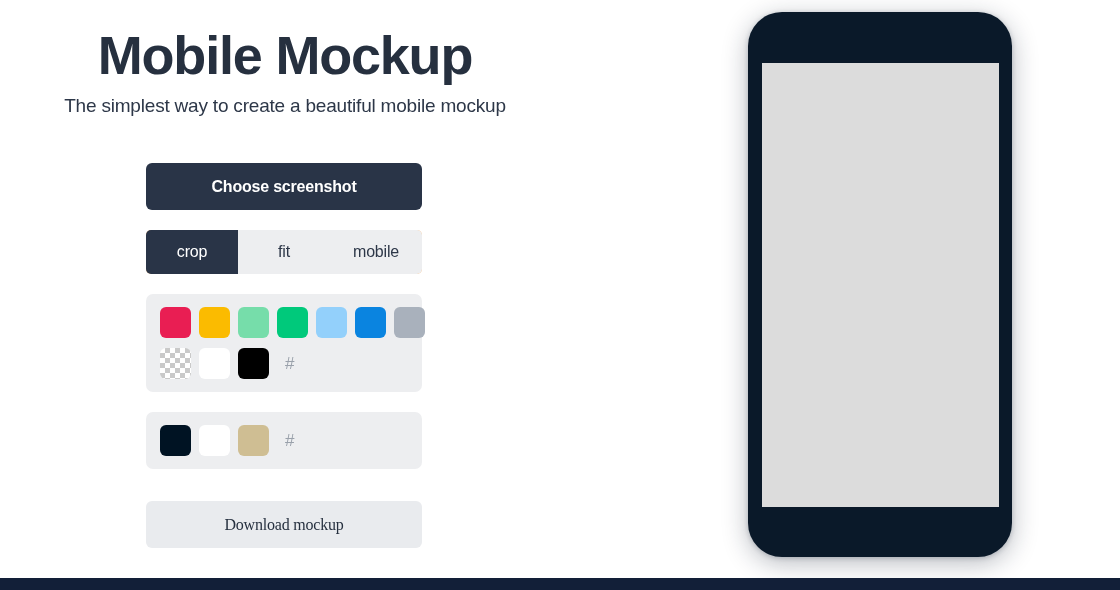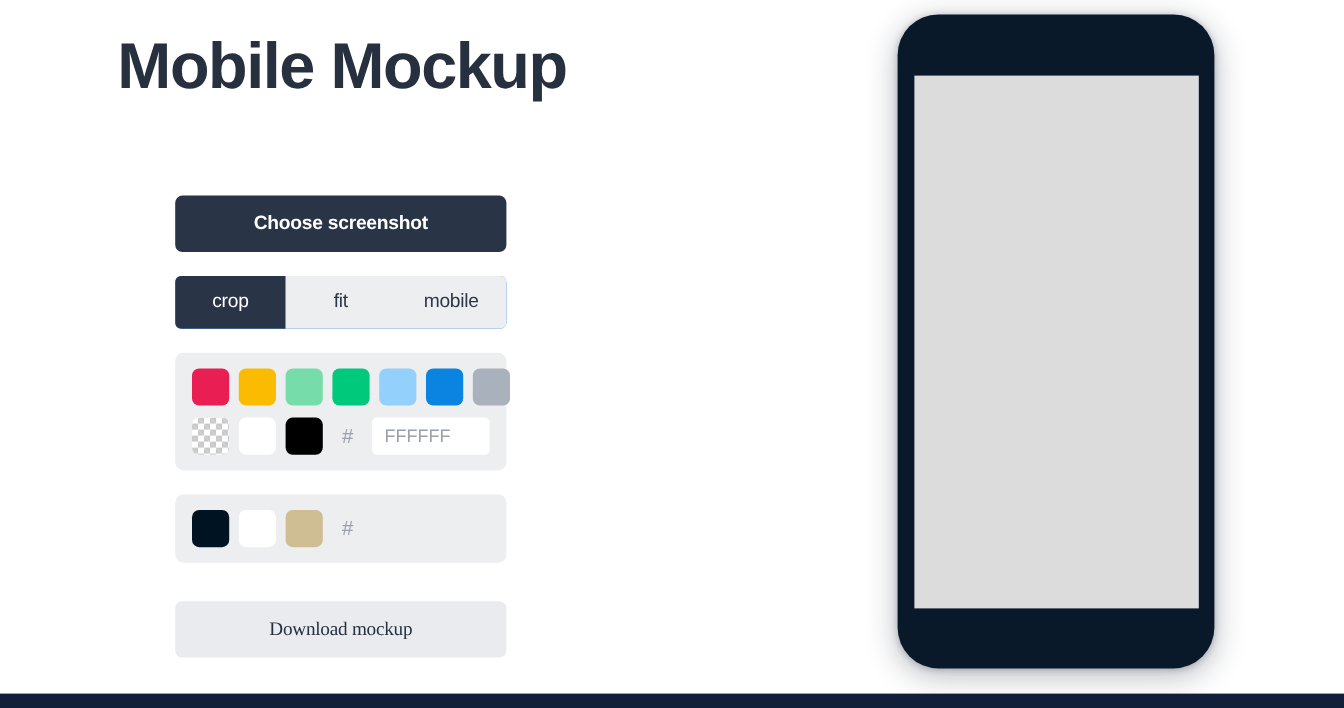--- a/index.html
+++ b/index.html
@@ -77,21 +77,21 @@
   }
 
   
   .seg-control {
     display: flex;
     width: 276px;
     height: 44px;
     margin-top: 20px;
     border-radius: 5px;
     overflow: hidden;
-    background: #3b82f6;
+    background: #fdba74;
   }
   .seg-item {
     flex: 1;
     display: flex;
     align-items: center;
     justify-content: center;
     font-size: 16px;
     color: #2d3748;
     background: #edeef0;
     cursor: pointer;
@@ -218,20 +218,21 @@
     background: #121f38;
   }
 </style>
 </head>
 <body>
 
 <div class="left-col">
 
   <h1 class="page-title">Mobile Mockup</h1>
 
+  <p class="page-subtitle">The simplest way to create a beautiful mobile mockup</p>
 
   <div class="controls">
 
     <button class="choose-btn">Choose screenshot</button>
 
     <div class="seg-control">
       <div class="seg-item active">crop</div>
       <div class="seg-item">fit</div>
       <div class="seg-item">mobile</div>
     </div>
@@ -244,21 +245,20 @@
         <button class="swatch" style="background:#00C97B"></button>
         <button class="swatch" style="background:#93D0FB"></button>
         <button class="swatch" style="background:#0A84E0"></button>
         <button class="swatch" style="background:#A9B1BC"></button>
       </div>
       <div class="swatch-row">
         <button class="swatch transparent"></button>
         <button class="swatch" style="background:#FFFFFF"></button>
         <button class="swatch" style="background:#000000"></button>
         <span class="hash-label">#</span>
-        <input class="hex-input" type="text" value="" placeholder="FFFFFF" style="">
       </div>
     </div>
 
     <div class="color-panel">
       <div class="swatch-row">
         <button class="swatch" style="background:#001323"></button>
         <button class="swatch" style="background:#FFFFFF"></button>
         <button class="swatch" style="background:#CFBE93"></button>
         <span class="hash-label">#</span>
       </div>

